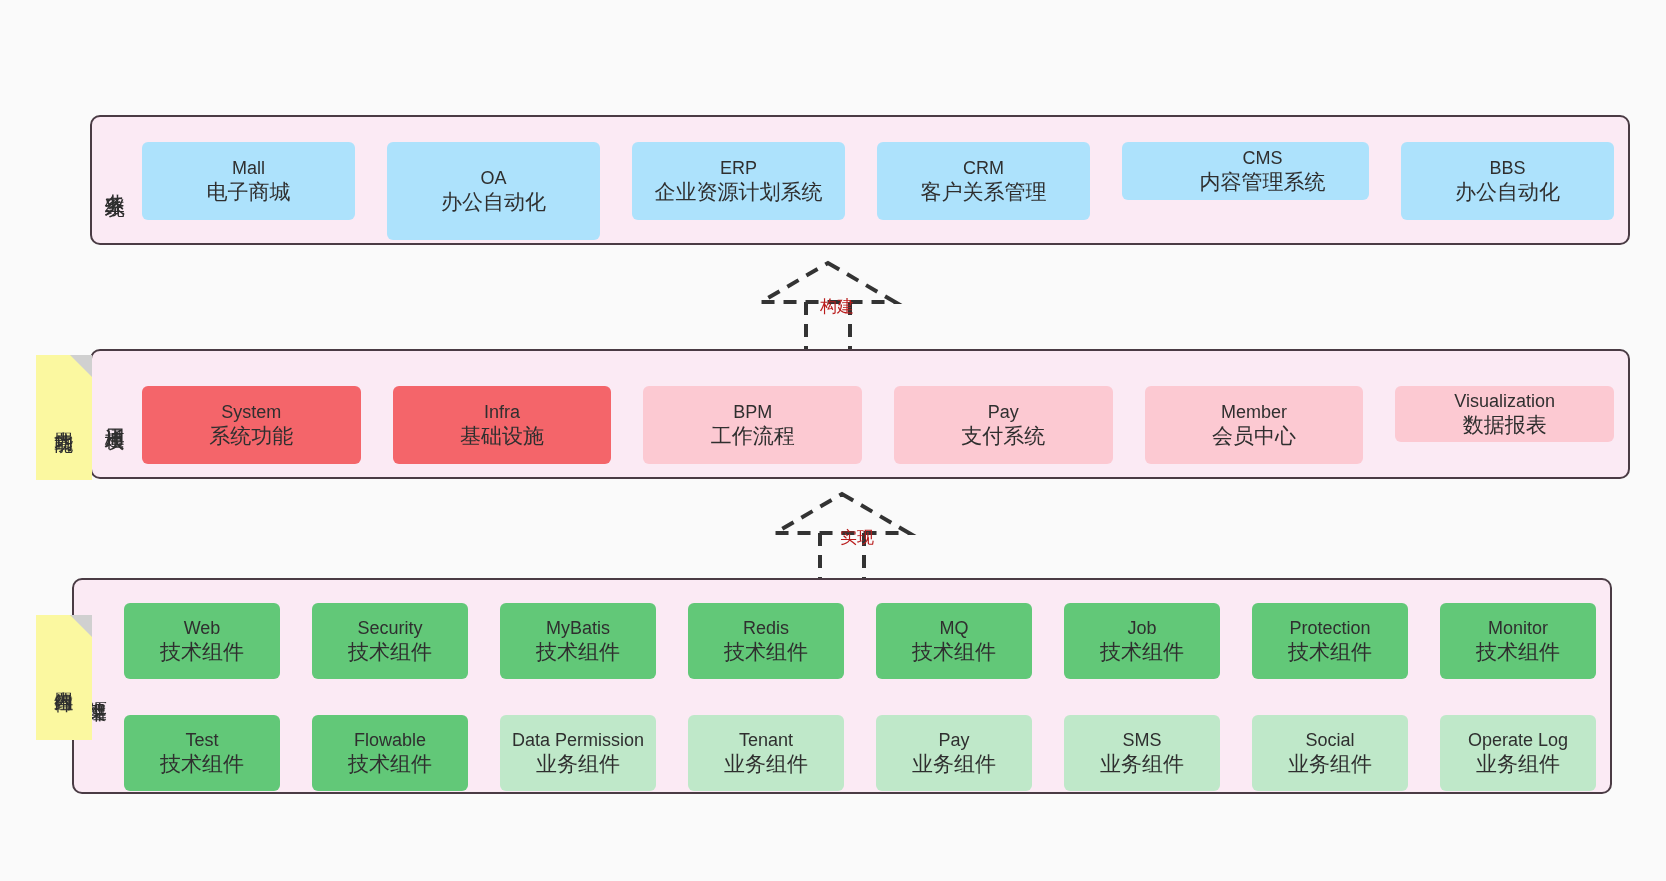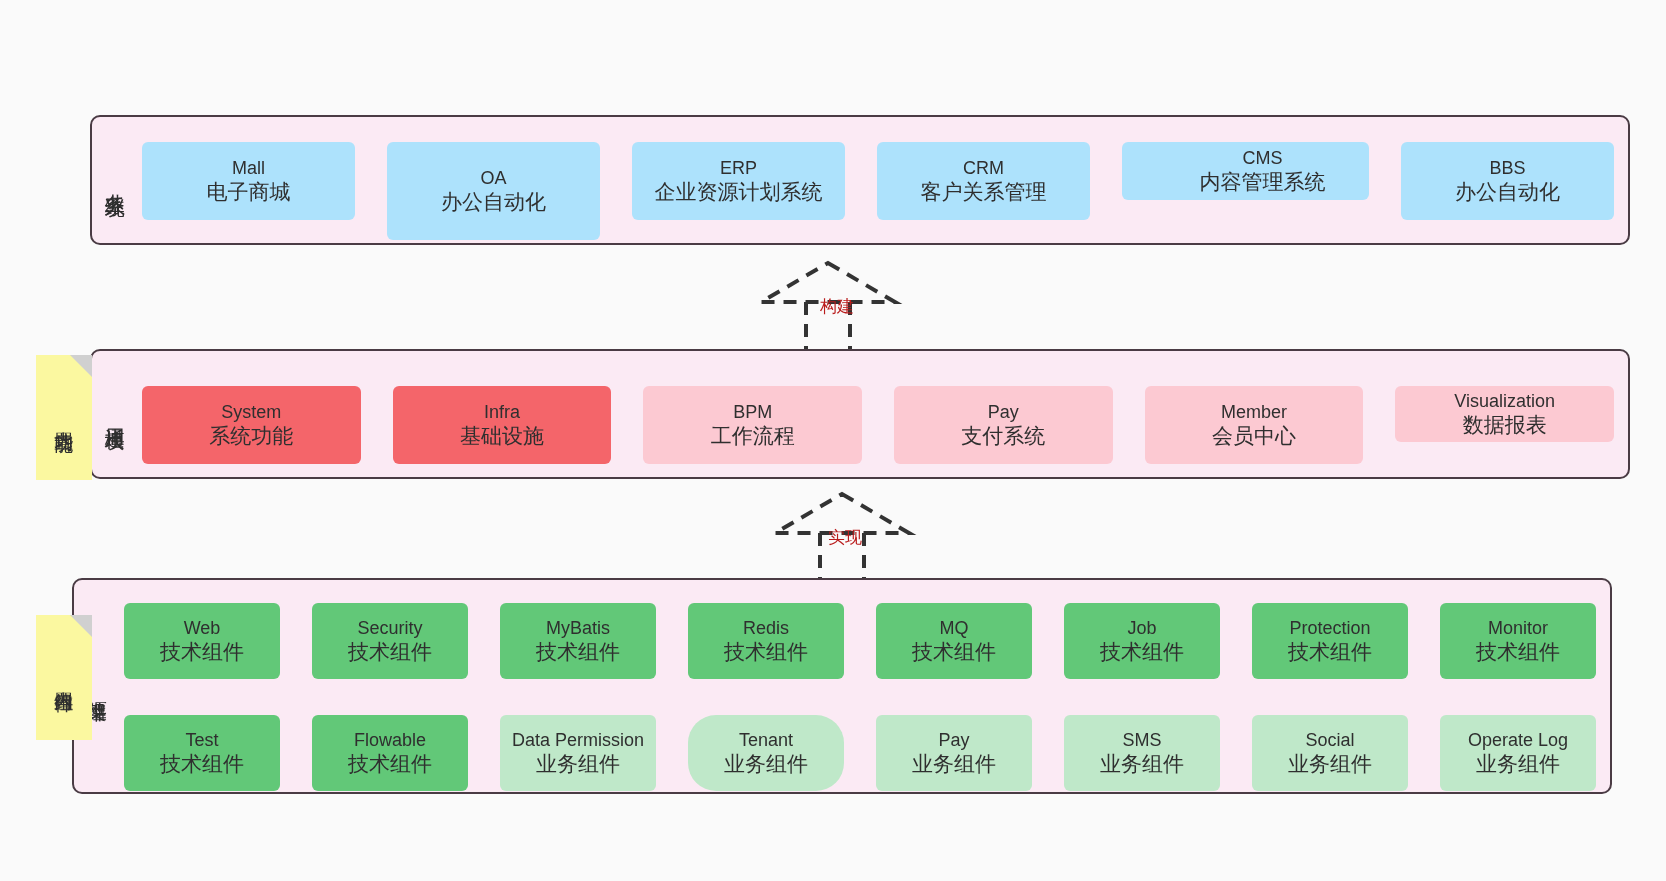--- a/index.html
+++ b/index.html
@@ -203,21 +203,21 @@
   <div class="sticky" id="sticky-common" style="left:36px; top:355px; width:56px; height:125px;">
     <span class="fold"></span>
     <span>内置功能</span>
   </div>
 
   <div class="arrow" id="arrow-implement" style="left:772px; top:489px; width:140px; height:92px;">
     <svg width="140" height="92" viewBox="0 0 140 92" aria-hidden="true">
       <path d="M70 5 L137 44 L3 44 Z" fill="none" stroke="#333333" stroke-width="4" stroke-dasharray="13,9" stroke-linecap="butt"></path>
       <path d="M48 44 L48 92 M92 44 L92 92" fill="none" stroke="#333333" stroke-width="4" stroke-dasharray="13,9"></path>
     </svg>
-    <span class="alabel" style="left:56px; top:37px;">实现</span>
+    <span class="alabel" style="left:68px; top:37px;">实现</span>
   </div>
 
   <div class="layer" id="layer-framework" style="left:72px; top:578px; width:1540px; height:216px;">
     <div class="layer-title">框架组件</div>
     <div class="layer-body">
       <div class="row" id="framework-row1">
           <div class="node green" style="height: 76px;">
             <div class="name">Web</div>
             <div class="sub">技术组件</div>
           </div>
@@ -256,21 +256,21 @@
             <div class="sub">技术组件</div>
           </div>
           <div class="node green" style="height: 76px;">
             <div class="name">Flowable</div>
             <div class="sub">技术组件</div>
           </div>
           <div class="node green-light" style="height: 76px;">
             <div class="name">Data Permission</div>
             <div class="sub">业务组件</div>
           </div>
-          <div class="node green-light" style="height: 76px; border-radius: 28px;">
+          <div class="node green-light" style="height: 76px;">
             <div class="name">Tenant</div>
             <div class="sub">业务组件</div>
           </div>
           <div class="node green-light" style="height: 76px;">
             <div class="name">Pay</div>
             <div class="sub">业务组件</div>
           </div>
           <div class="node green-light" style="height: 76px;">
             <div class="name">SMS</div>
             <div class="sub">业务组件</div>

